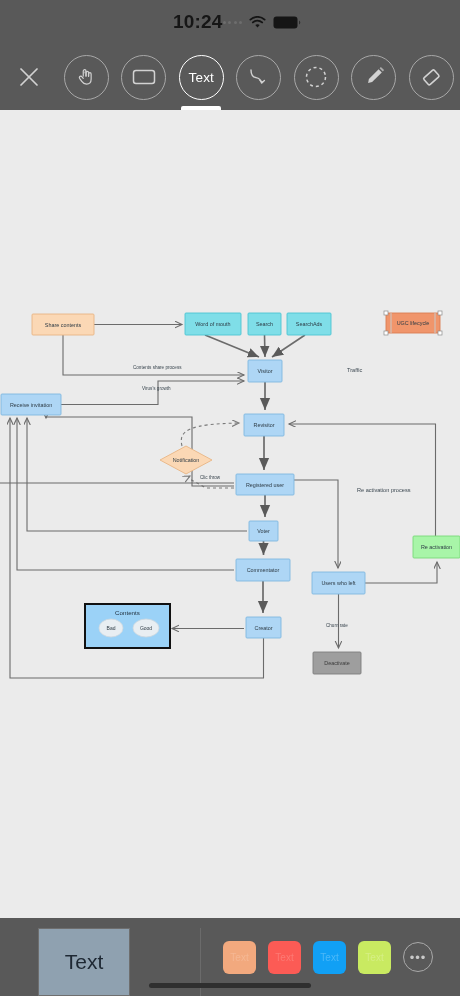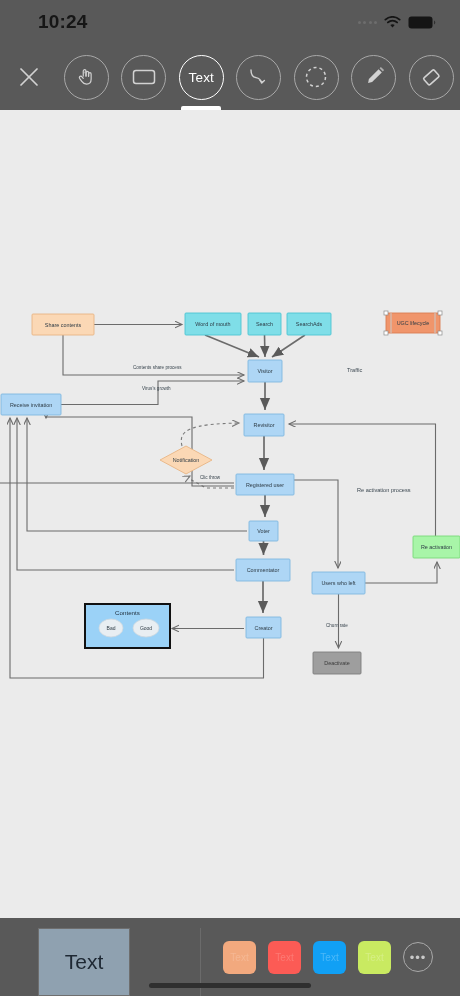--- a/index.html
+++ b/index.html
@@ -8,21 +8,21 @@
     background: #ebebeb;
     font-family: "Liberation Sans", sans-serif;
     overflow: hidden;
   }
   #app { position: relative; width: 460px; height: 996px; background: #ebebeb; }
 
   
   .statusbar {
     position: absolute; top: 0; left: 0; width: 460px; height: 44px;
     background: #595959; color: #141414;
-    display: flex; align-items: center; justify-content: space-between;
+    display: flex; align-items: center; justify-content: center;
     padding: 0 24px 0 38px;
   }
   .status-time { font-size: 19px; font-weight: 600; letter-spacing: .2px; color: #161616; }
   .status-right { display: flex; align-items: center; gap: 7px; }
   .sig-dots { display: flex; gap: 2.5px; align-items: flex-end; }
   .sig-dots i { display: block; width: 3px; height: 3px; background: #6d6d6d; border-radius: 50%; }
   .wifi svg, .batt svg { display: block; }
 
   
   .toolbar {

